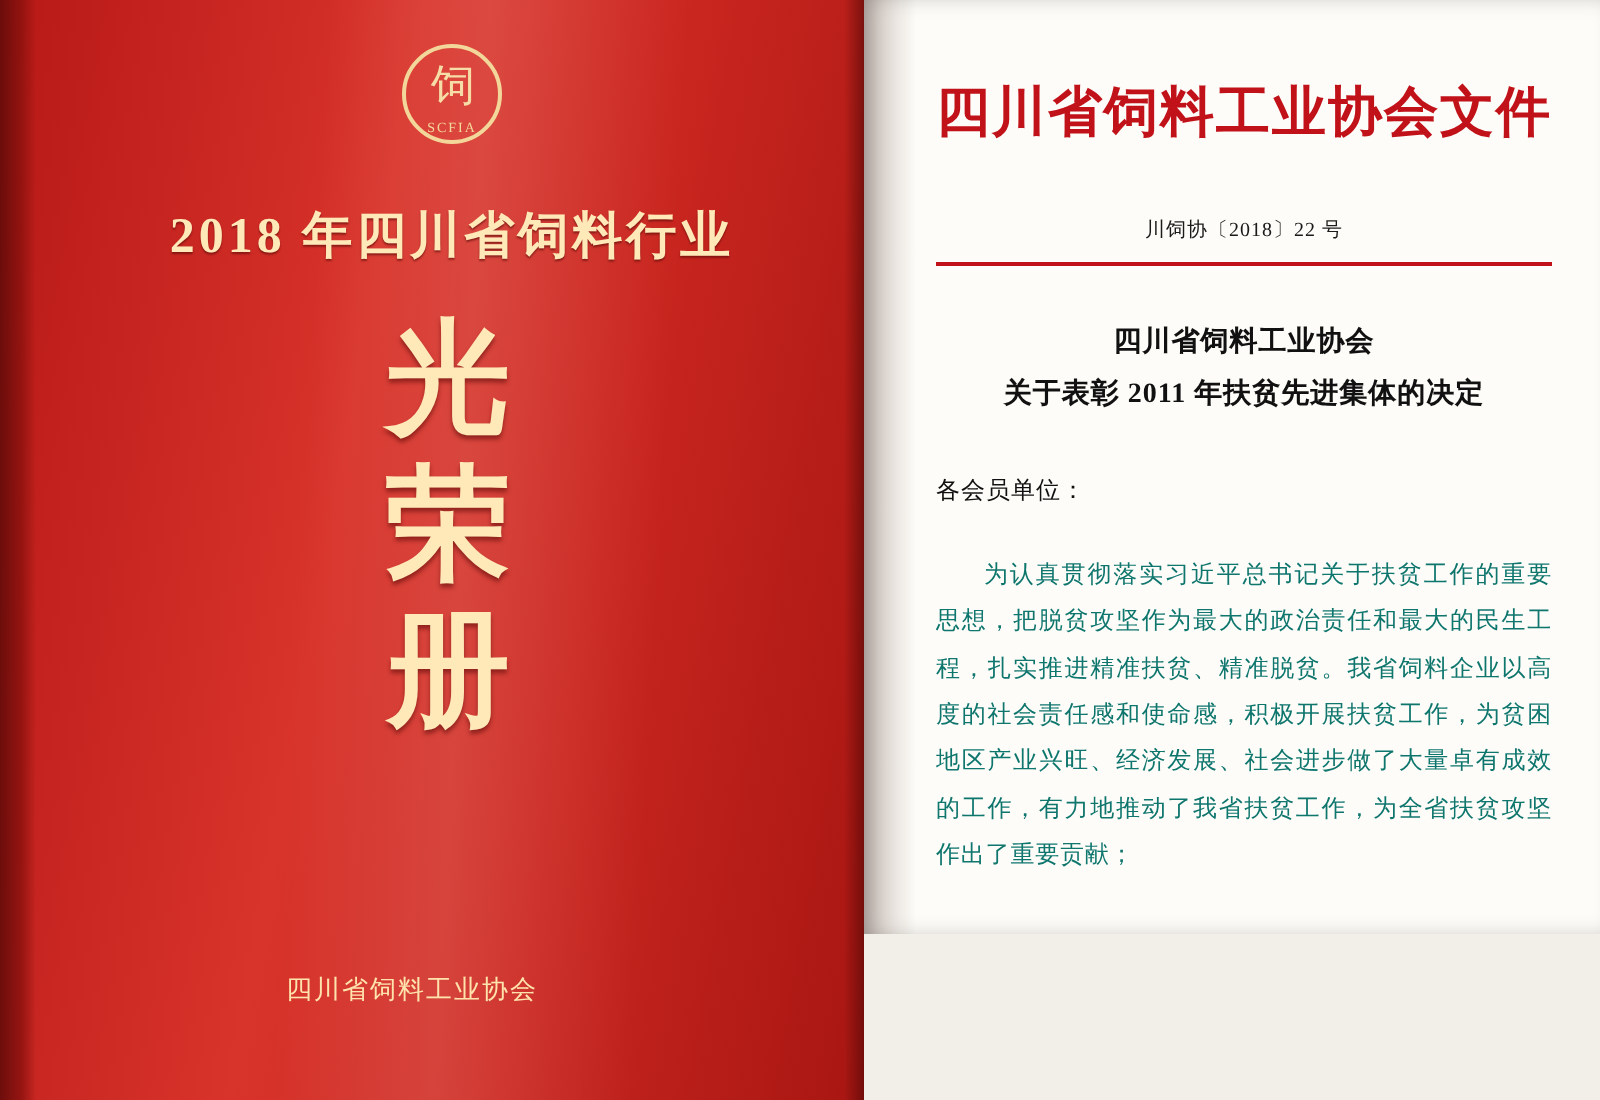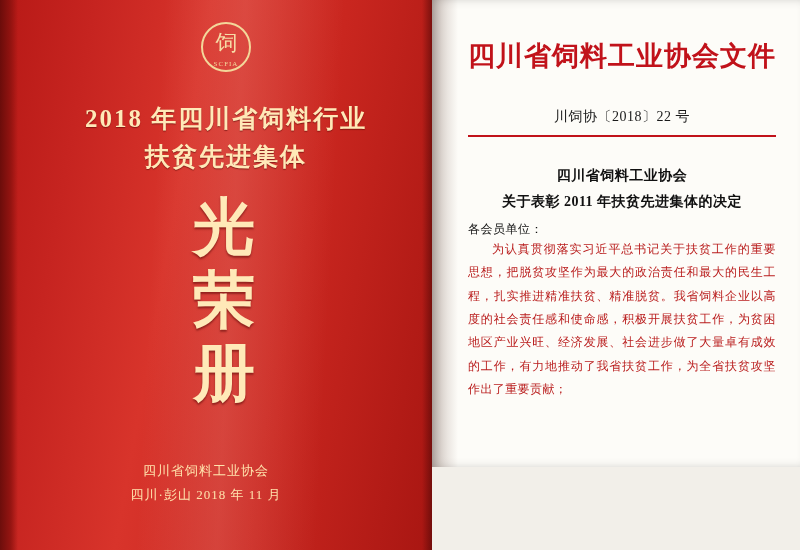--- a/index.html
+++ b/index.html
@@ -88,21 +88,21 @@
     font-size: 7px;
     color: #f3d79a;
     letter-spacing: 1px;
   }
   .cover-title {
     margin-top: 20px;
     color: #ffe9b8;
     font-size: 25px;
     font-weight: bold;
     letter-spacing: 2px;
-    text-align: center;
+    text-align: right;
     line-height: 1.5;
     text-shadow: 0 1px 1px rgba(90,10,8,.6);
     font-family: "Liberation Serif", serif;
   }
   .cover-big {
     margin-top: 16px;
     color: #ffe9b8;
     text-align: center;
     font-size: 62px;
     font-weight: bold;
@@ -158,48 +158,48 @@
     text-align: center;
     color: #c1121a;
     font-size: 27px;
     font-weight: bold;
     letter-spacing: 1px;
     font-family: "Liberation Serif", serif;
   }
   .doc-number {
     margin-top: 34px;
     text-align: center;
-    font-size: 14px;
+    font-size: 10px;
     color: #1a1a1a;
     letter-spacing: .5px;
   }
   .red-rule {
     margin-top: 9px;
     height: 2px;
     background: #c1121a;
   }
   .doc-title {
     margin-top: 26px;
     text-align: center;
     font-size: 14px;
     font-weight: bold;
     color: #111;
     line-height: 1.85;
     letter-spacing: .5px;
   }
   .salutation {
-    margin-top: 6px;
+    margin-top: 26px;
     font-size: 12px;
     color: #111;
     letter-spacing: .5px;
   }
   .para {
-    margin-top: 0;
+    margin-top: 22px;
     font-size: 12px;
-    color: #b91c1c;
+    color: #0f766e;
     line-height: 1.95;
     text-align: justify;
     text-indent: 24px;
     letter-spacing: .4px;
   }
   .page-num {
     position: absolute;
     left: 0;
     bottom: 14px;
     width: 308px;
@@ -216,31 +216,29 @@
   <div class="cover">
     <div class="cover-sheen"></div>
     <div class="cover-inner">
       <div class="emblem">
         <div class="ring"></div>
         <div class="glyph">饲</div>
         <div class="sub">SCFIA</div>
       </div>
       <div class="cover-title">
         <div>2018 年四川省饲料行业</div>
-        <div>扶贫先进集体</div>
       </div>
       <div class="cover-big">
         <div>光</div>
         <div>荣</div>
         <div>册</div>
       </div>
     </div>
     <div class="cover-footer">
       <div>四川省饲料工业协会</div>
-      <div>四川·彭山  2018 年 11 月</div>
     </div>
     <div class="cover-edge"></div>
   </div>
 
   <div class="page">
     <div class="page-shade"></div>
     <div class="page-body">
       <div class="doc-header">四川省饲料工业协会文件</div>
       <div class="doc-number">川饲协〔2018〕22 号</div>
       <div class="red-rule"></div>

